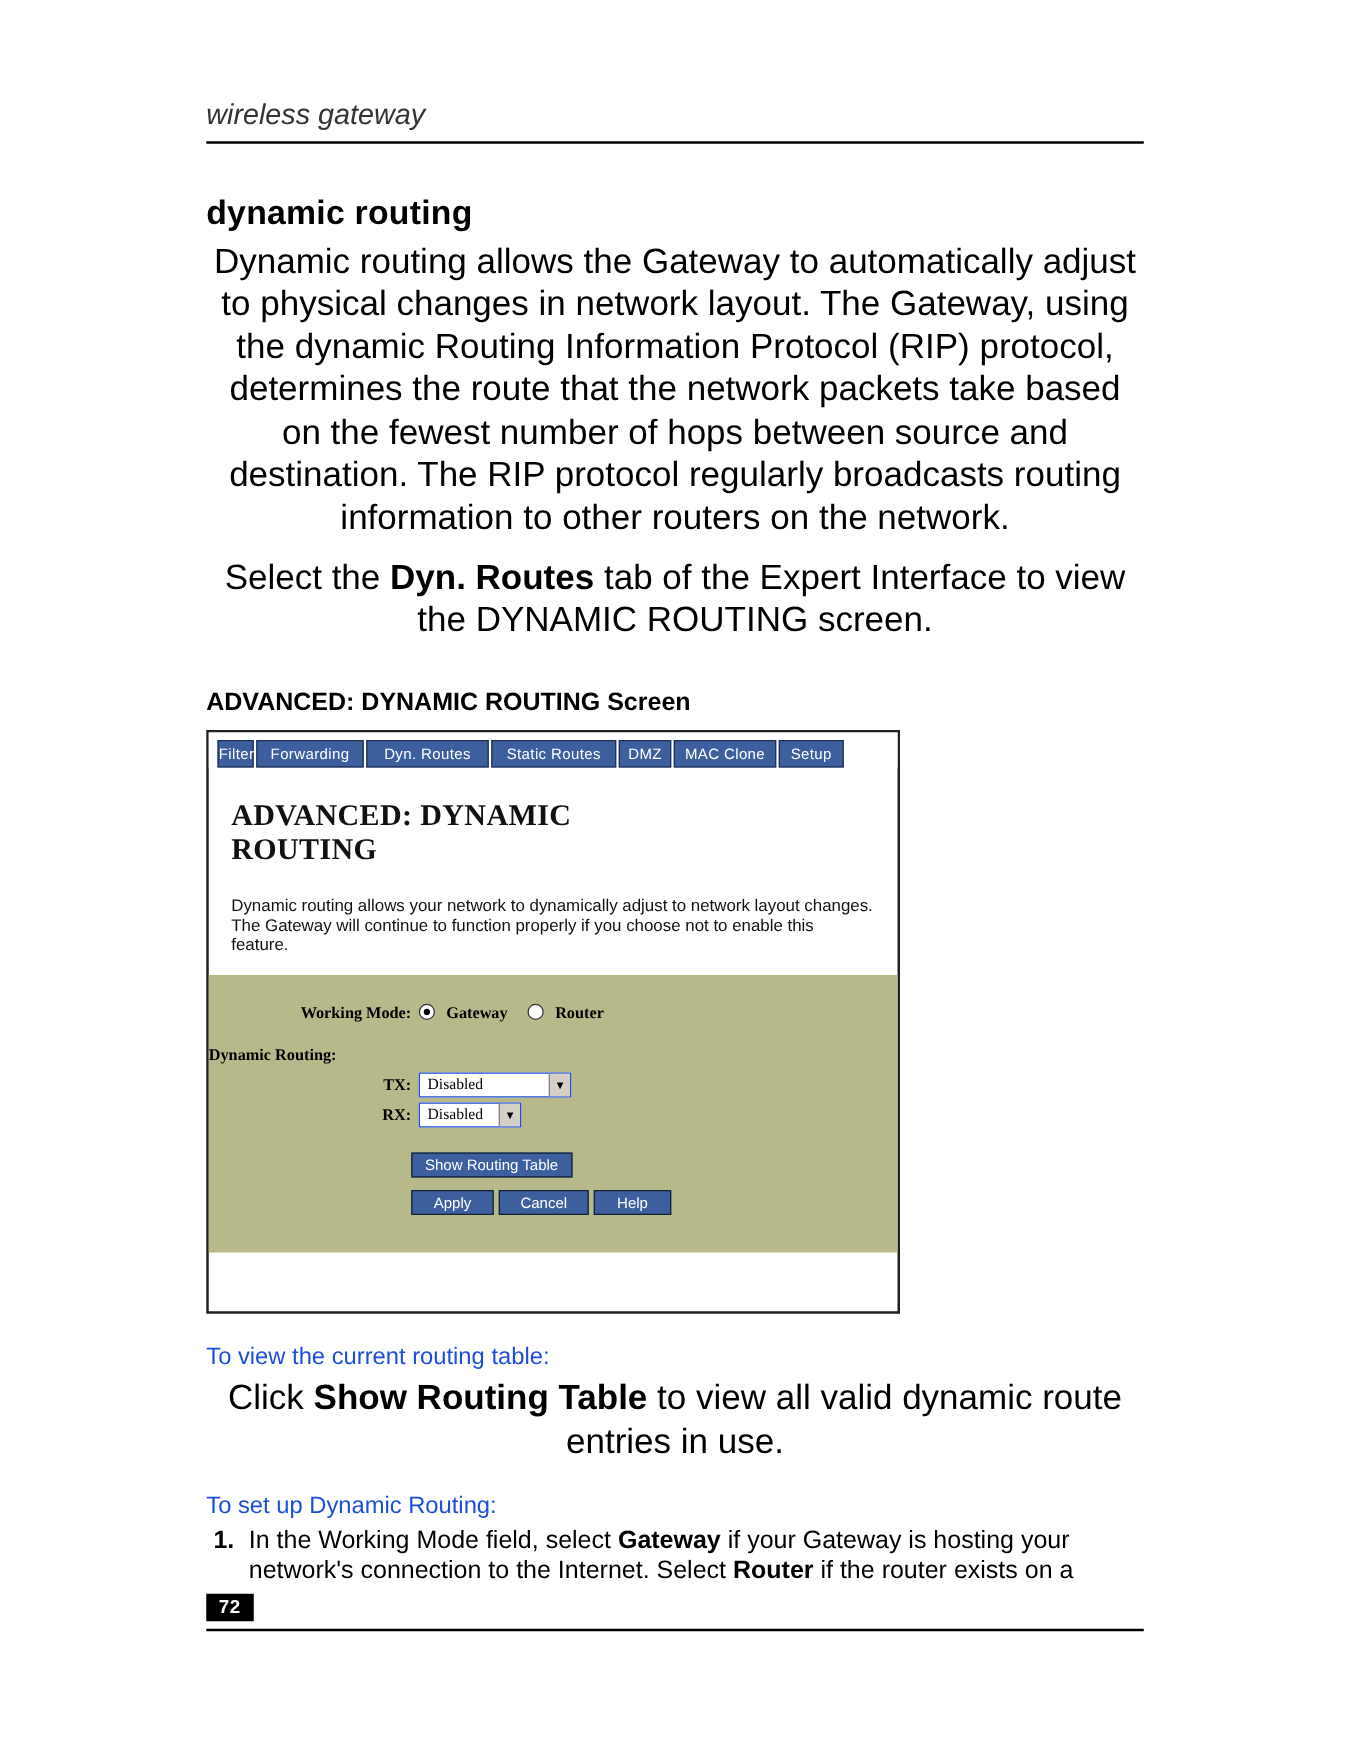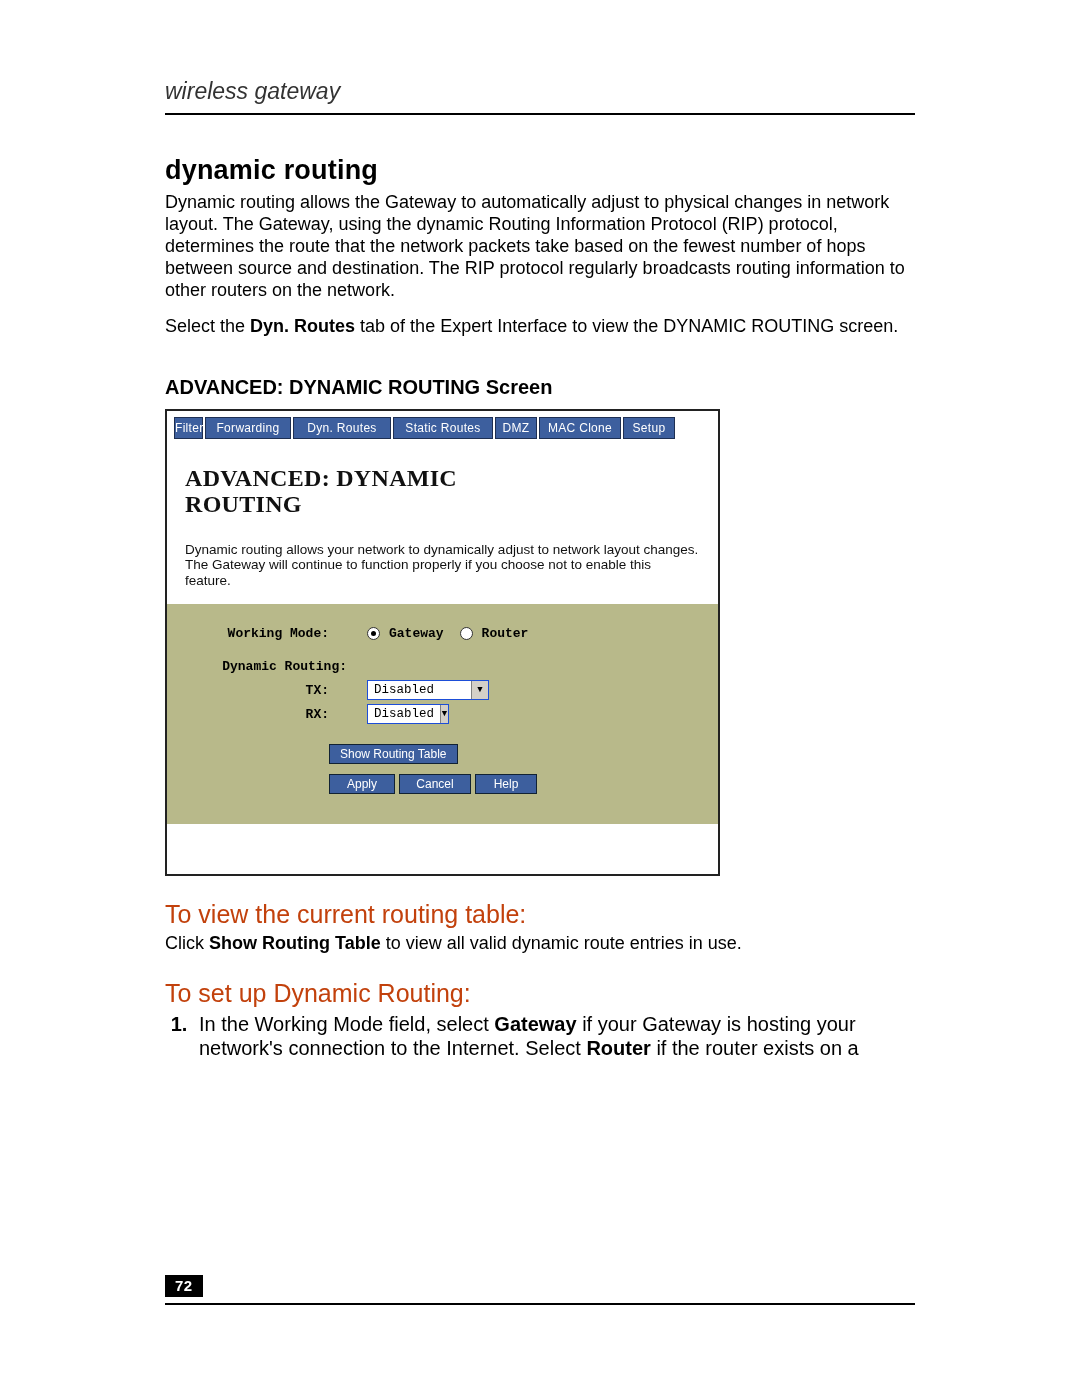--- a/index.html
+++ b/index.html
@@ -34,24 +34,25 @@
     border-top: 2px solid #000;
     margin: 4px 0 40px 0;
   }
   h1.section-title {
     font-size: 27px;
     font-weight: 700;
     margin: 0 0 6px 0;
     letter-spacing: 0.2px;
   }
   p.body {
-    font-size: 18px;
+    font-size: 28px;
     line-height: 1.22;
     margin: 0 0 14px 0;
     font-weight: 300;
+    text-align: center;
   }
   strong { font-weight: 700; }
   .caption {
     font-size: 20px;
     font-weight: 700;
     margin: 38px 0 10px 0;
   }
   
   .scr-wrap {
     border: 2px solid #222;
@@ -97,23 +98,22 @@
   }
   .scr-form {
     background: #b8b98a;
     margin: 0 -18px;
     padding: 22px 0 30px 0;
   }
   .scr-row {
     display: flex;
     align-items: center;
     font-size: 13px;
-    font-family: Liberation Mono, monospace;
+    font-family: Liberation Serif, serif;
     color: #000;
-    gap: 32px;
   }
   .scr-label-col {
     width: 162px;
     text-align: right;
     padding-right: 6px;
     font-weight: 700;
   }
   .scr-val-col {
     display: flex;
     align-items: center;
@@ -166,22 +166,22 @@
     padding: 2px 10px;
     font-family: Arial, sans-serif;
   }
   .scr-btn-row {
     margin-top: 16px;
     padding-left: 162px;
     display: flex;
     gap: 4px;
   }
   .subheading {
-    color: #c2410c;
-    font-size: 25px;
+    color: #1d4ed8;
+    font-size: 19px;
     margin: 24px 0 4px 0;
     font-weight: 300;
   }
   ol.steps {
     margin: 0;
     padding: 0 0 0 28px;
     font-size: 20px;
     line-height: 1.22;
     font-weight: 300;
   }
@@ -255,21 +255,21 @@
             <div class="scr-val-col">
               <span class="scr-radio checked"></span>
               <span style="font-weight:700">Gateway</span>
               <span style="width:4px"></span>
               <span class="scr-radio"></span>
               <span style="font-weight:700">Router</span>
             </div>
           </div>
 
           <div class="scr-row" style="margin-bottom:6px">
-            <div class="scr-label-col" style="text-align:right; padding-left:18px; width:162px">Dynamic Routing:</div>
+            <div class="scr-label-col" style="text-align:left; width:162px">Dynamic Routing:</div>
           </div>
 
           <div class="scr-row" style="margin-bottom:4px">
             <div class="scr-label-col">TX:</div>
             <div class="scr-val-col">
               <div class="scr-select" style="width:120px">
                 <span class="scr-select-text" style="flex:1">Disabled</span>
                 <span class="scr-select-arrow">▼</span>
               </div>
             </div>

